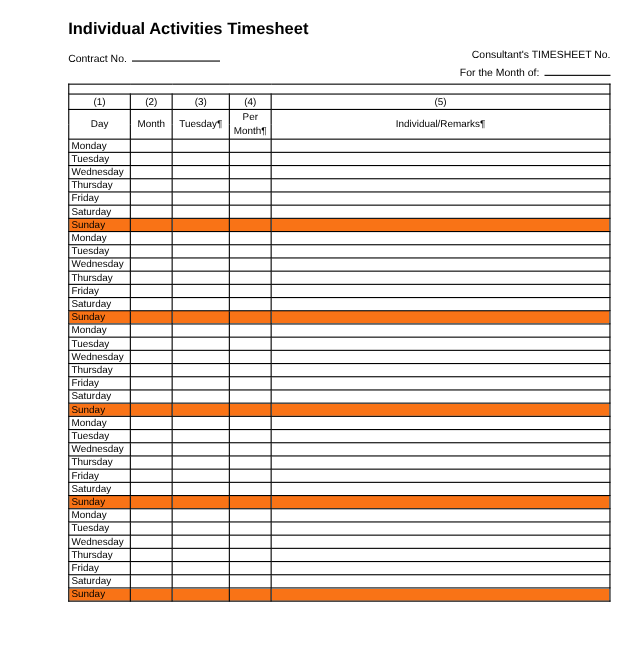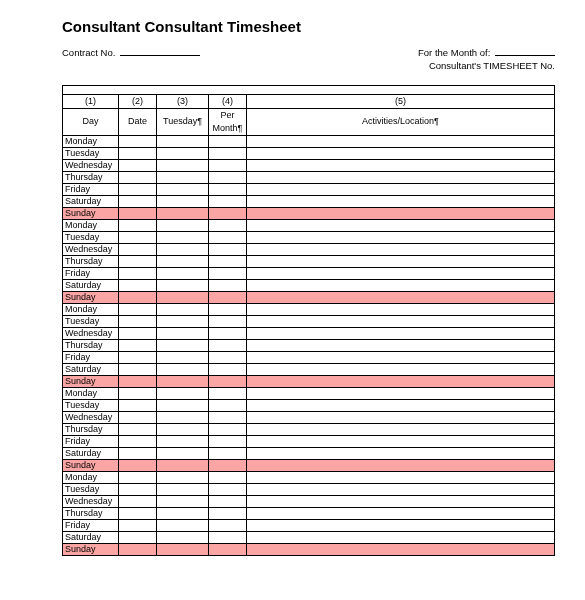--- a/index.html
+++ b/index.html
@@ -18,21 +18,21 @@
   }
   .title {
     font-size: 15px;
     font-weight: bold;
     margin-bottom: 10px;
   }
   .meta {
     display: flex;
     justify-content: space-between;
     font-size: 9.5px;
-    margin-bottom: 12px;
+    margin-bottom: 2px;
   }
   .meta-left, .meta-right { line-height: 1.35; }
   .fill {
     display: inline-block;
     border-bottom: 1px solid #000;
     min-width: 80px;
     height: 10px;
     vertical-align: baseline;
     margin-left: 2px;
   }
@@ -56,36 +56,36 @@
     text-align: center;
     height: 13px;
     line-height: 13px;
   }
   table.sheet thead tr.spacer td { height: 8px; }
   .col-day  { width: 56px; }
   .col-date { width: 38px; }
   .col-loc  { width: 52px; }
   .col-diem { width: 38px; }
   .col-act  { }
-  tr.shaded td { background: #fca5a5; }
+  tr.shaded td { background: #f97316; }
   .hdr-two-line { line-height: 1; }
 </style>
 </head>
 <body>
 
 <div class="page">
-  <div class="title">Consultant Consultant Timesheet</div>
+  <div class="title">Individual Activities Timesheet</div>
 
   <div class="meta">
     <div class="meta-left">
       <div><span>Contract No.</span> <span class="fill"></span></div>
     </div>
     <div class="meta-right" style="text-align:right">
+      <div><span>Consultant's TIMESHEET No.</span></div>
       <div><span>For the Month of:</span> <span class="fill" style="min-width:60px"></span></div>
-      <div><span>Consultant's TIMESHEET No.</span></div>
     </div>
   </div>
 
   <table class="sheet">
     <colgroup>
       <col class="col-day">
         <col class="col-date">
         <col class="col-loc">
         <col class="col-diem">
         <col class="col-act">
@@ -96,24 +96,24 @@
         </tr>
       <tr>
         <th>(1)</th>
         <th>(2)</th>
         <th>(3)</th>
         <th>(4)</th>
         <th>(5)</th>
       </tr>
       <tr>
         <th rowspan="2">Day</th>
-        <th rowspan="2">Date</th>
+        <th rowspan="2">Month</th>
         <th rowspan="2">Tuesday¶</th>
         <th class="hdr-two-line" style="border-bottom:none">Per</th>
-        <th rowspan="2">Activities/Location¶</th>
+        <th rowspan="2">Individual/Remarks¶</th>
       </tr>
       <tr>
         <th class="hdr-two-line" style="border-top:none">Month¶</th>
       </tr>
     </thead>
     <tbody id="tbody">
         <tr>
           <td>Monday</td>
           <td></td>
           <td></td>

